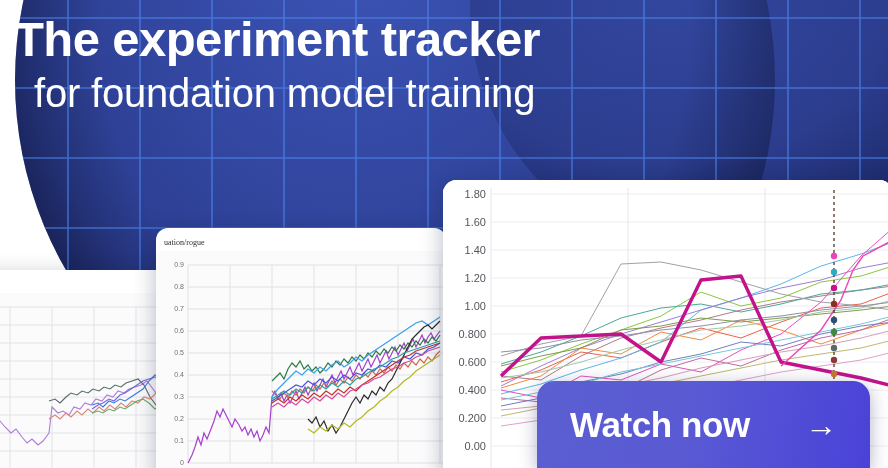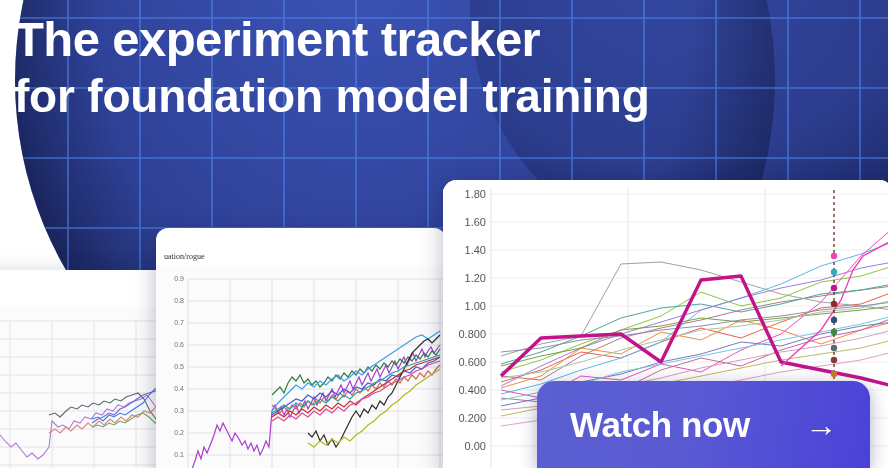--- a/index.html
+++ b/index.html
@@ -22,26 +22,26 @@
   
   .dome2{
     position:absolute;left:470px;top:-250px;width:560px;height:520px;border-radius:50%;
     background:radial-gradient(ellipse at 35% 45%, #33479f 0%, #2c3d8e 45%, #16205a 78%, #080c28 100%);
   }
   .grid-lines{position:absolute;left:0;top:0;width:888px;height:300px;opacity:.85;}
 
   
   .headline{position:absolute;left:14px;top:14px;width:780px;z-index:30;pointer-events:none;}
   .h-line1{font-size:49px;font-weight:bold;color:#ffffff;letter-spacing:-0.6px;line-height:1.06;white-space:nowrap;}
-  .h-line2{font-size:46px;font-weight:bold;color:#ffffff;letter-spacing:-0.2px;line-height:1.1;margin-top:5px;white-space:nowrap;}
+  .h-line2{font-size:40px;font-weight:normal;color:#ffffff;letter-spacing:-0.2px;line-height:1.1;margin-top:5px;white-space:nowrap;margin-left:20px;}
 
   
   .panel{position:absolute;background:#ffffff;border-radius:12px;
          box-shadow:0 6px 22px rgba(18,25,60,.30);overflow:hidden;}
-  .panel-title{font-size:8px;color:#2b2b33;padding:24px 8px 4px 8px;font-family:"Liberation Serif",serif;}
+  .panel-title{font-size:8px;color:#2b2b33;padding:10px 8px 4px 8px;font-family:"Liberation Serif",serif;}
   .panel-body{position:relative;background:#fbfbfc;}
 
   #panel-left{left:-58px;top:270px;width:230px;height:220px;z-index:10;}
   #panel-mid{left:156px;top:228px;width:290px;height:252px;z-index:11;}
   #panel-main{left:443px;top:180px;width:450px;height:300px;z-index:12;border-radius:14px;}
   #panel-main .panel-body{background:#ffffff;}
 
   
   .cta{
     position:absolute;left:537px;top:381px;width:333px;height:87px;

